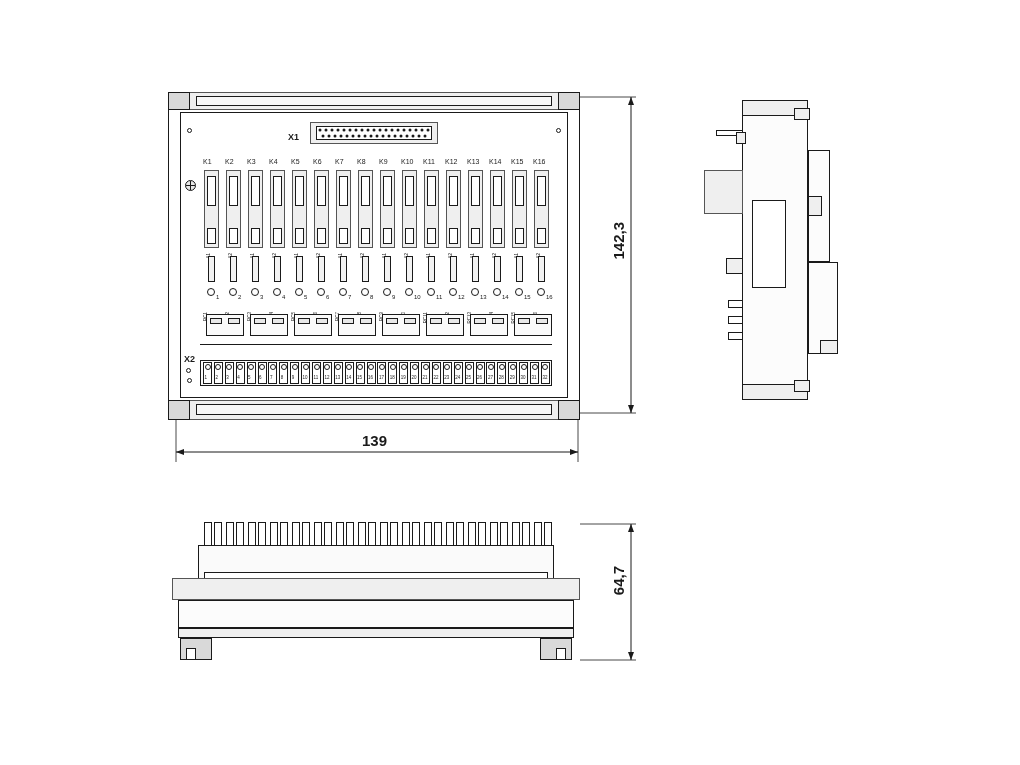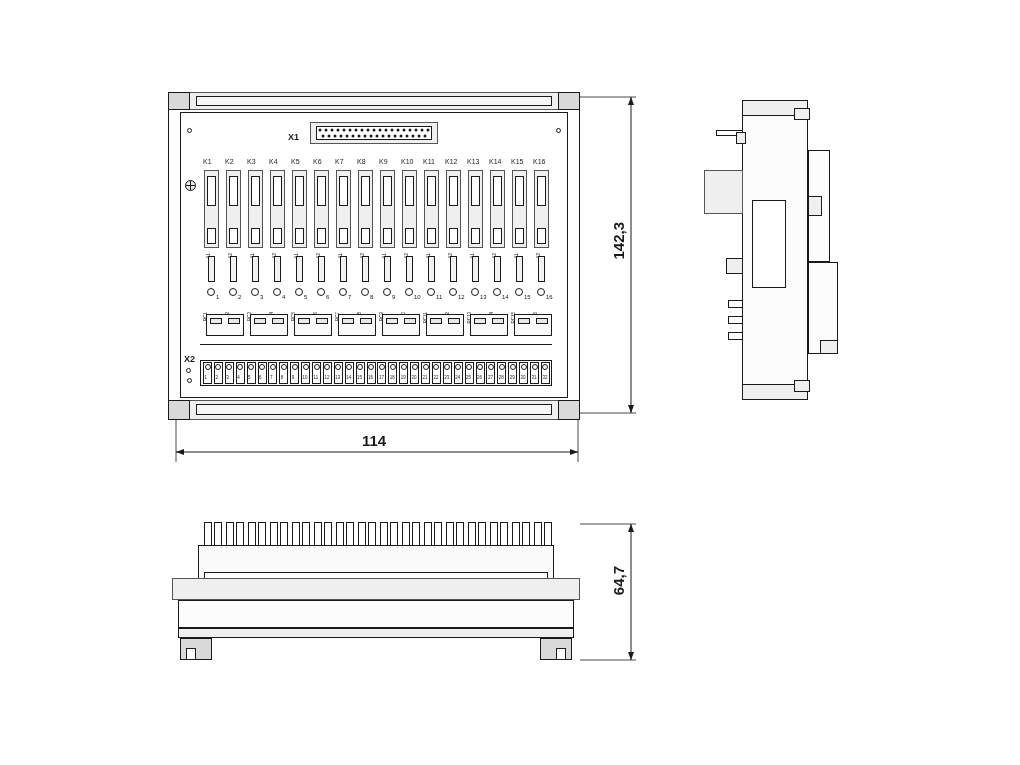--- a/index.html
+++ b/index.html
@@ -537,16 +537,16 @@
     <line x1="176" y1="420" x2="176" y2="462" stroke="#1a1a1a" stroke-width="0.8"></line>
     <line x1="578" y1="420" x2="578" y2="462" stroke="#1a1a1a" stroke-width="0.8"></line>
     <line x1="176" y1="452" x2="578" y2="452" stroke="#1a1a1a" stroke-width="1" marker-start="url(#arrb)" marker-end="url(#arr)"></line>
 
     <line x1="580" y1="524" x2="636" y2="524" stroke="#1a1a1a" stroke-width="0.8"></line>
     <line x1="580" y1="660" x2="636" y2="660" stroke="#1a1a1a" stroke-width="0.8"></line>
     <line x1="631" y1="524" x2="631" y2="660" stroke="#1a1a1a" stroke-width="1" marker-start="url(#arrb)" marker-end="url(#arr)"></line>
   </svg>
 
   <div class="dim-txt vert" style="left:610px; top:222px;">142,3</div>
-  <div class="dim-txt" style="left:362px; top:432px;">114</div>
+  <div class="dim-txt" style="left:362px; top:432px;">139</div>
   <div class="dim-txt vert" style="left:610px; top:566px;">64,7</div>
 
 </div>
 
 </body></html>

